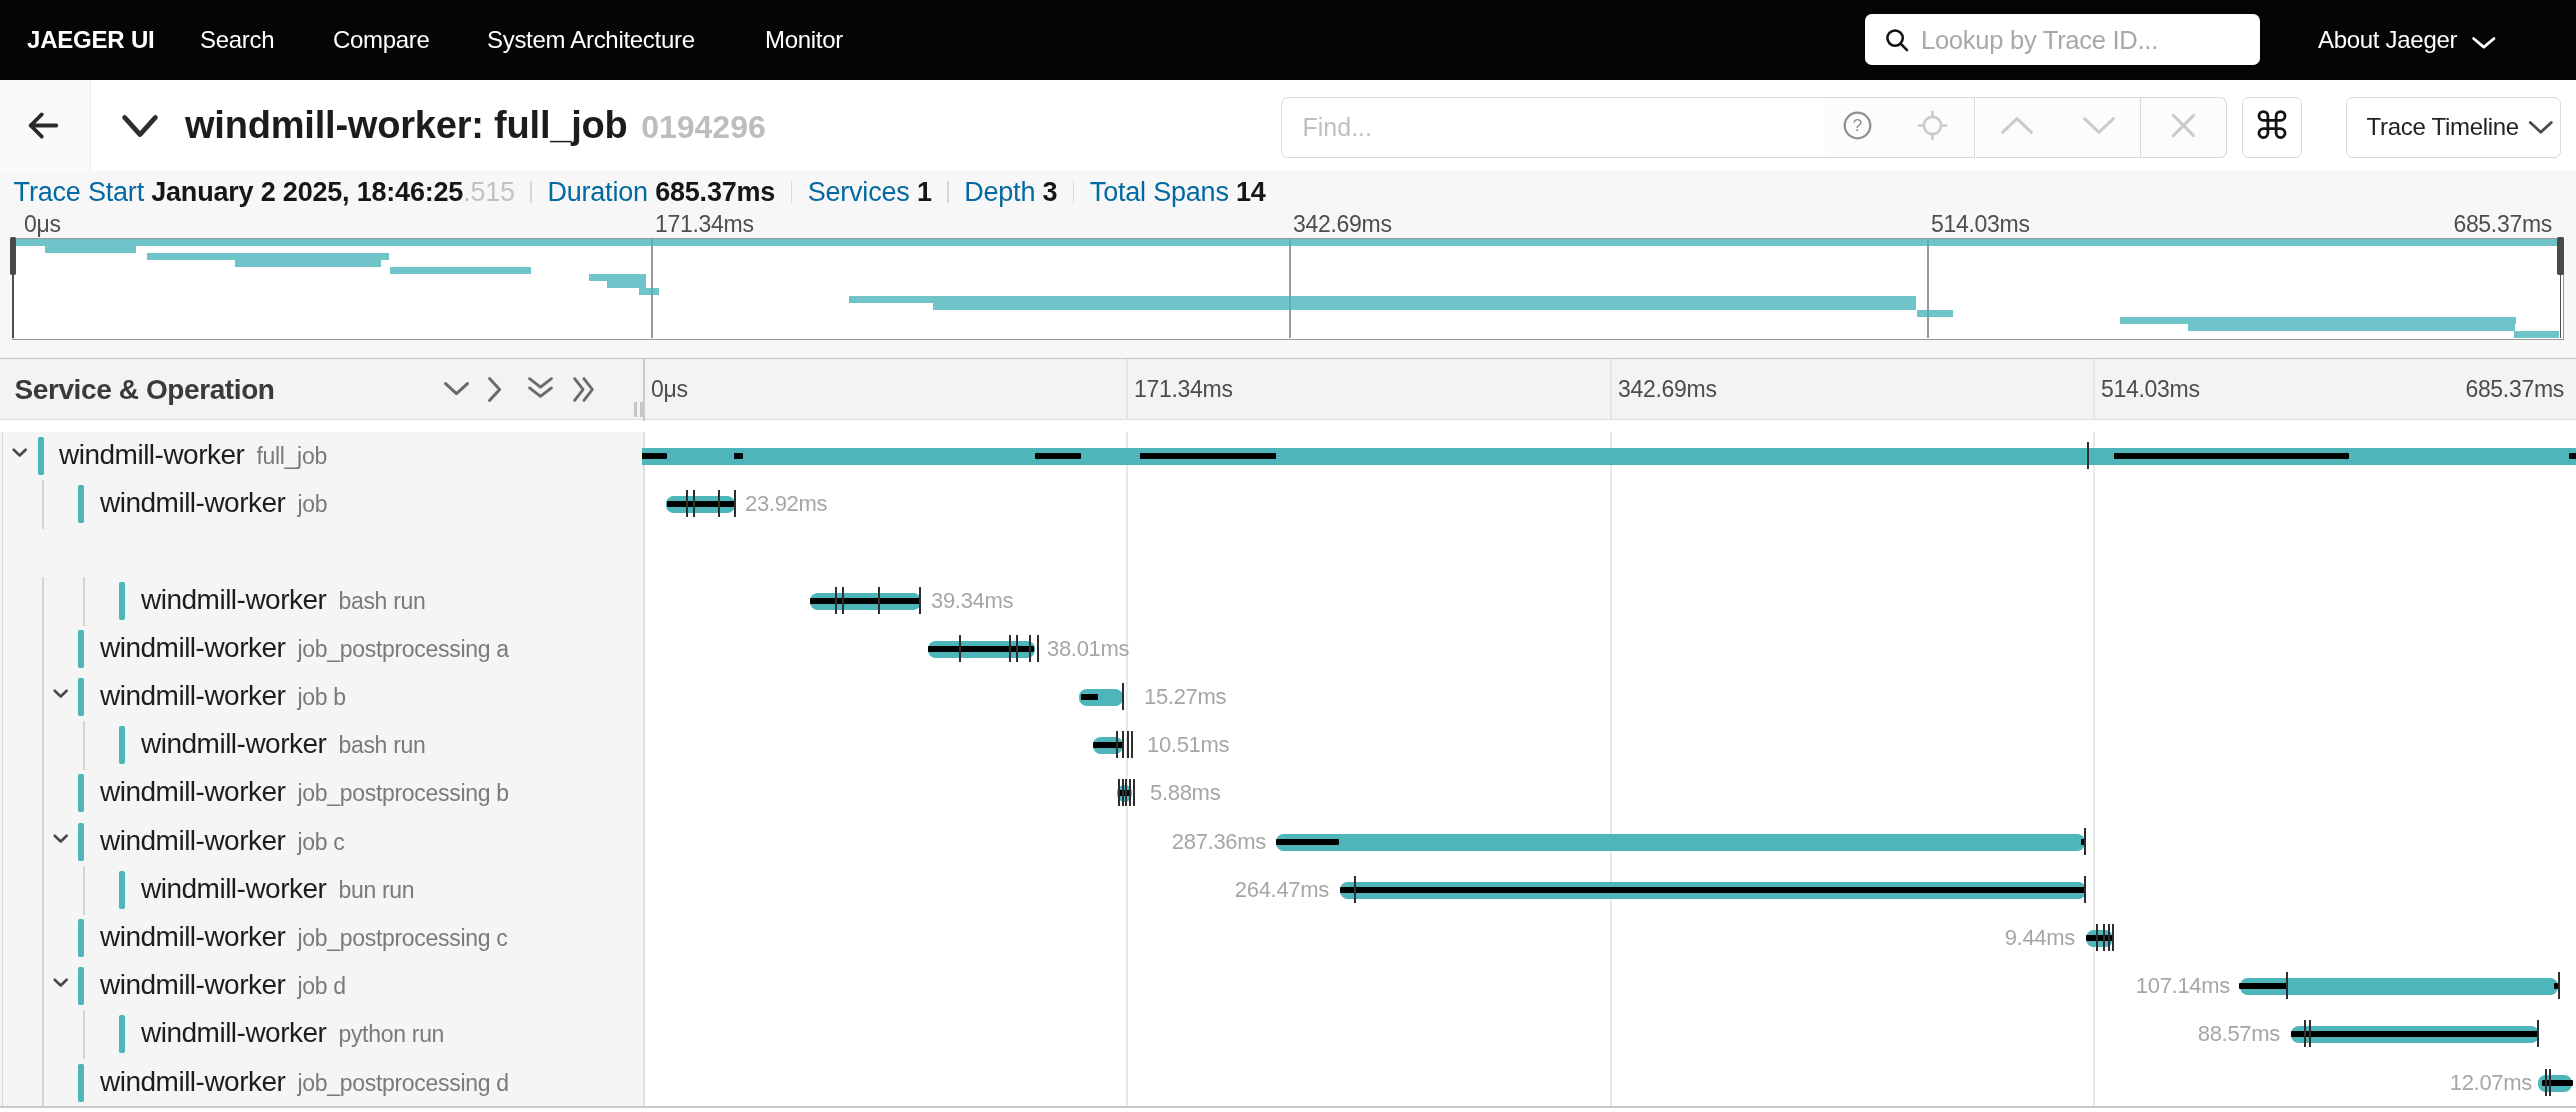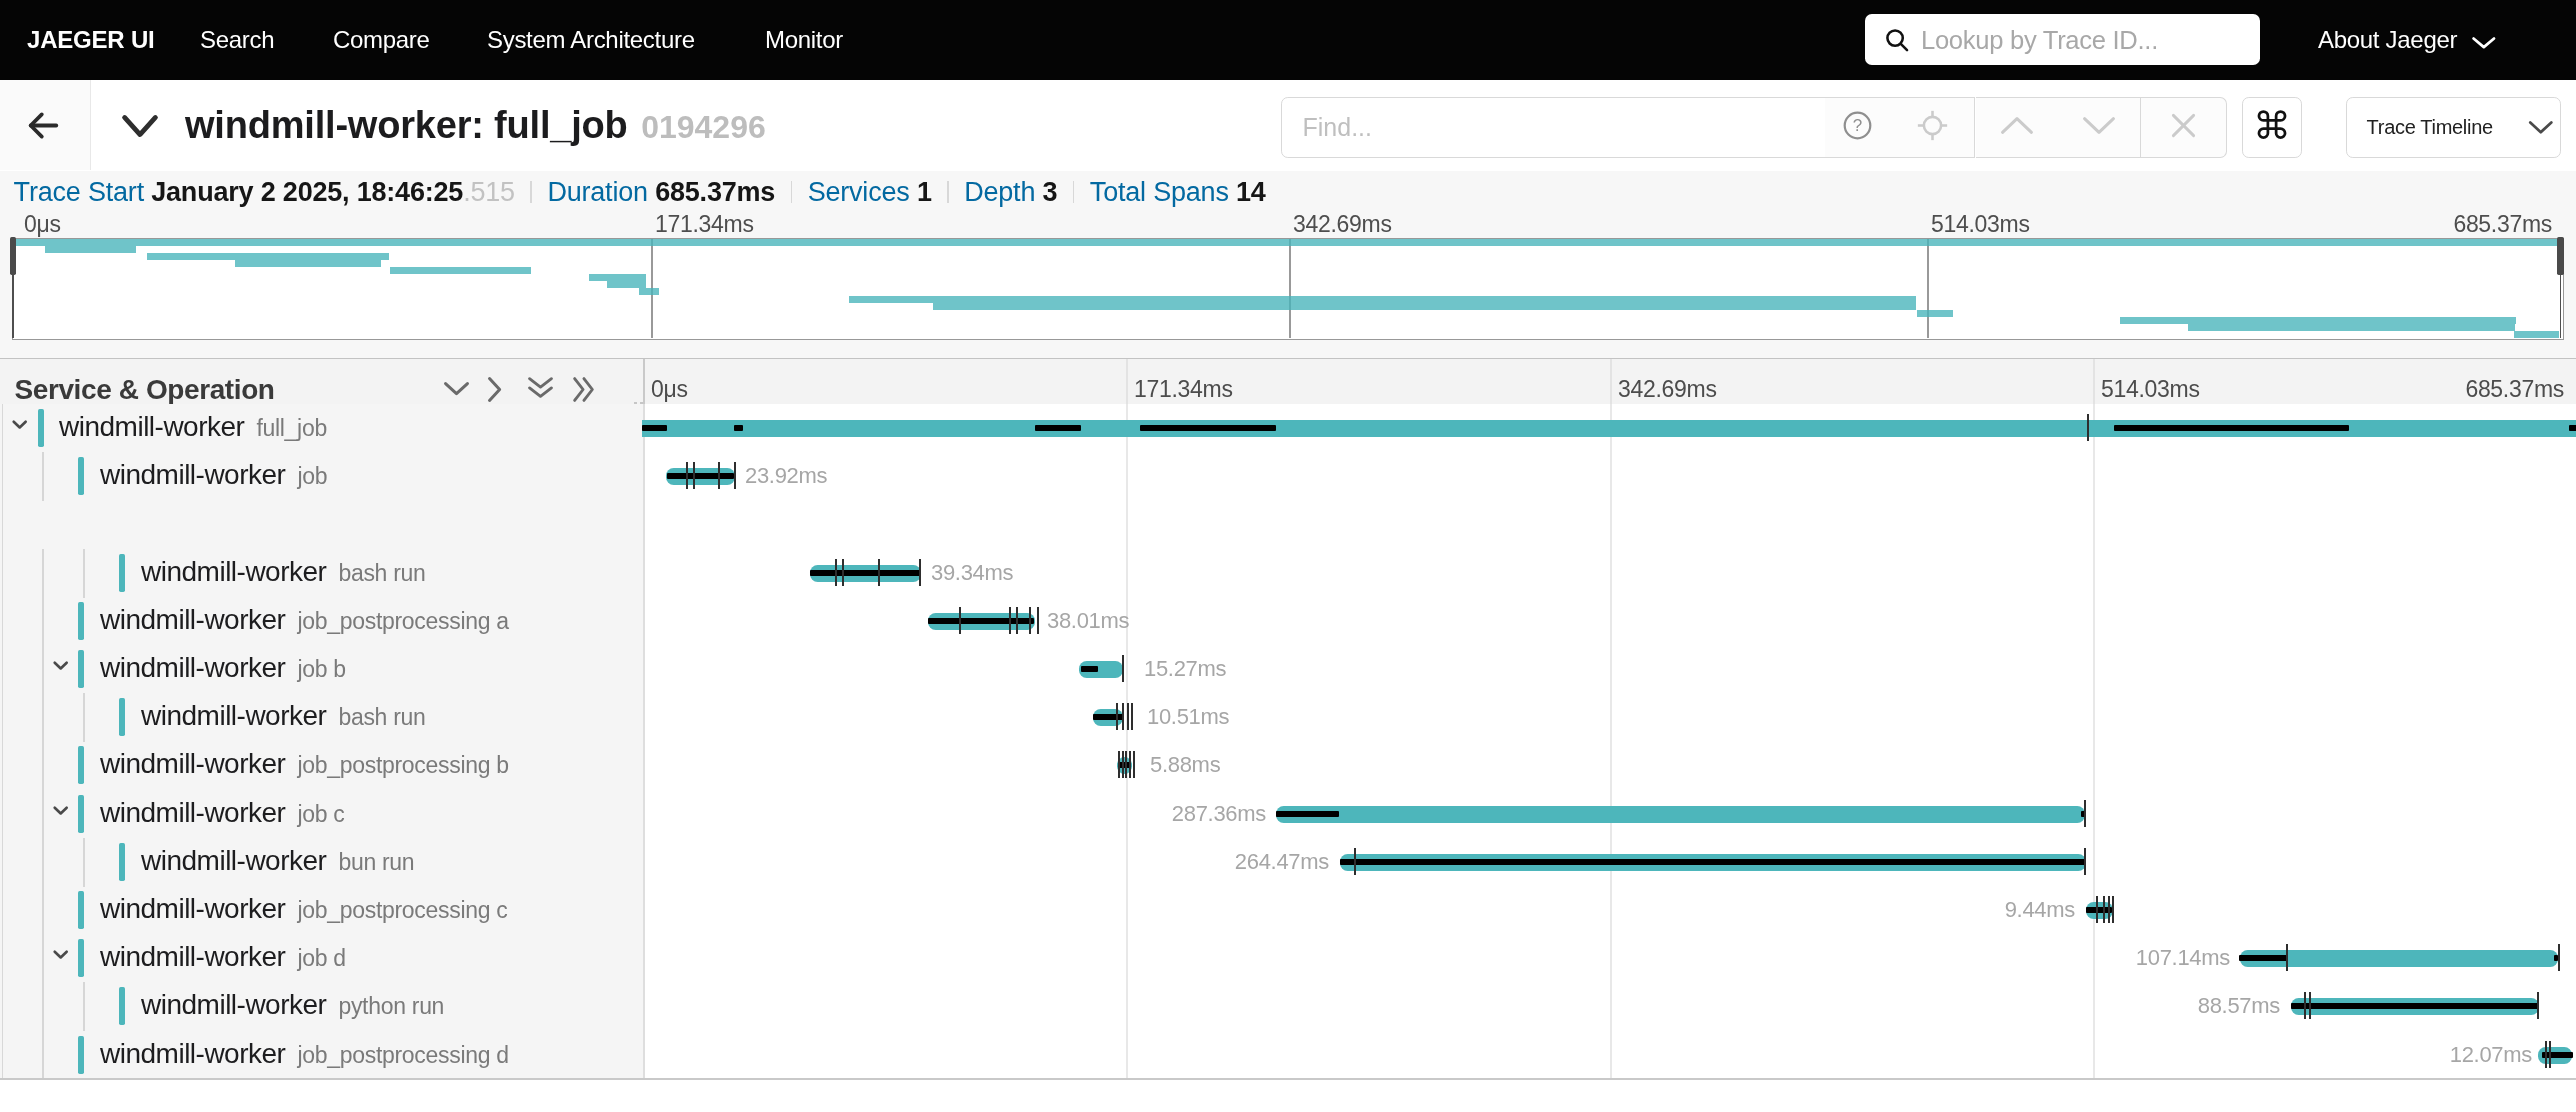--- a/index.html
+++ b/index.html
@@ -10,35 +10,35 @@
 .lookup span{position:absolute;left:56px;top:0;line-height:52px;font-size:25.6px;color:#a8a8a8;letter-spacing:-0.3px}
 .pagehead{left:0;top:80px;width:2048px;height:90px;background:#fff}
 .backcell{left:0;top:0;width:91px;height:90px;background:#fafafa;border-right:1.7px solid #e8e8e8}
 .title{left:185px;top:0;height:90px;line-height:90px;font-size:38px;font-weight:bold;color:#1c1c1e;letter-spacing:-0.2px;white-space:nowrap}
 .title .tid{font-weight:bold;font-size:32px;color:#bdbdbd;margin-left:13.6px;letter-spacing:0}
 .findgrp{top:17px;height:61px;background:#fff;border:1.7px solid #d9d9d9}
 .findgrp span{position:absolute;left:20.5px;top:0;line-height:58px;font-size:25px;color:#bfbfbf}
 .btncell{top:17px;height:61px;background:#fcfcfc;border:1.7px solid #d9d9d9;border-left:0}
 .cmdbtn{left:2242px;top:17px;width:60px;height:61px;background:#fff;border:1.7px solid #d9d9d9;border-radius:6.8px;text-align:center;line-height:56px;font-size:38px;color:#111}
 .seldd{left:2346px;top:17px;width:215px;height:61px;background:#fff;border:1.7px solid #d9d9d9;border-radius:6.8px}
-.seldd span{position:absolute;left:19.6px;top:0;line-height:58px;font-size:20px;color:#222;letter-spacing:-0.3px}
+.seldd span{position:absolute;left:19.6px;top:0;line-height:58px;font-size:24px;color:#222;letter-spacing:-0.3px}
 .summary{left:0;top:171px;width:2576px;height:188px;background:#f7f7f7}
 .sumline{top:0;height:48px;line-height:43px;white-space:nowrap;font-size:27px;letter-spacing:-0.2px}
 .sl{color:#0369a1}.sv{color:#161616;font-weight:bold}.sfrac{color:#c2c2c2}
 .sep{display:inline-block;width:1.7px;height:22px;background:#d8d8d8;vertical-align:middle;margin:0 15.4px 3.4px 15.4px}
 .ticklabel{font-size:23px;color:#4e4e4e;letter-spacing:-0.3px;top:41px;height:24px;line-height:24px}
 .canvasframe{left:12px;top:67px;width:2552px;height:102px;background:#fff;border:1.7px solid #989898;border-left-width:0.9px;border-right-width:0.9px}
 .minibar{position:absolute;background:rgba(70,180,186,0.78)}
 .minigrid{position:absolute;top:0;width:1.7px;height:99px;background:#999}
 .scrubline{position:absolute;top:0;width:1.7px;height:99px;background:#4e4e4e}
 .scrubhandle{position:absolute;top:-1.7px;width:6.8px;height:38px;background:#4a4a4a;border-radius:1.7px}
 .thead{left:0;top:358px;width:2576px;height:62px;background:#f3f3f3;border-top:1.7px solid #c3c3c3;border-bottom:0.9px solid #dcdcdc}
 .thead .so{left:14.5px;top:0;height:61px;line-height:61px;font-size:28px;font-weight:bold;color:#3a3a3a;letter-spacing:-0.4px}
 .htick{top:0;height:61px;line-height:61px;font-size:23px;color:#4c4c4c;letter-spacing:-0.3px}
-.rows{left:0;top:404px;width:2576px;height:675px;background:#fff}
+.rows{left:0;top:432px;width:2576px;height:675px;background:#fff}
 .namecol{left:0;top:0;width:643px;height:675px;background:#f5f5f5}
 .coldiv{left:643px;top:0;width:1.7px;height:675px;background:#dedede}
 .ggrid{top:0;width:1.7px;height:675px;background:#e8e8e8}
 .botline{left:0;top:674px;width:2576px;height:1.7px;background:#c9c9c9}
 .row{left:0;width:2576px;height:49px}
 .guide{position:absolute;top:0;width:1.7px;height:49px;background:#d6d6d6}
 .cbar{position:absolute;width:6.4px;height:38px;border-radius:1.7px;background:#4db6bb}
 .svc{position:absolute;white-space:nowrap;font-size:28px;color:#1d1d1f;letter-spacing:-0.5px}
 .svc .op{font-size:23px;color:#7a7a7a;letter-spacing:-0.3px;margin-left:12px}
 .sbar{position:absolute;height:17px;border-radius:7.7px;background:#4db6bb}

